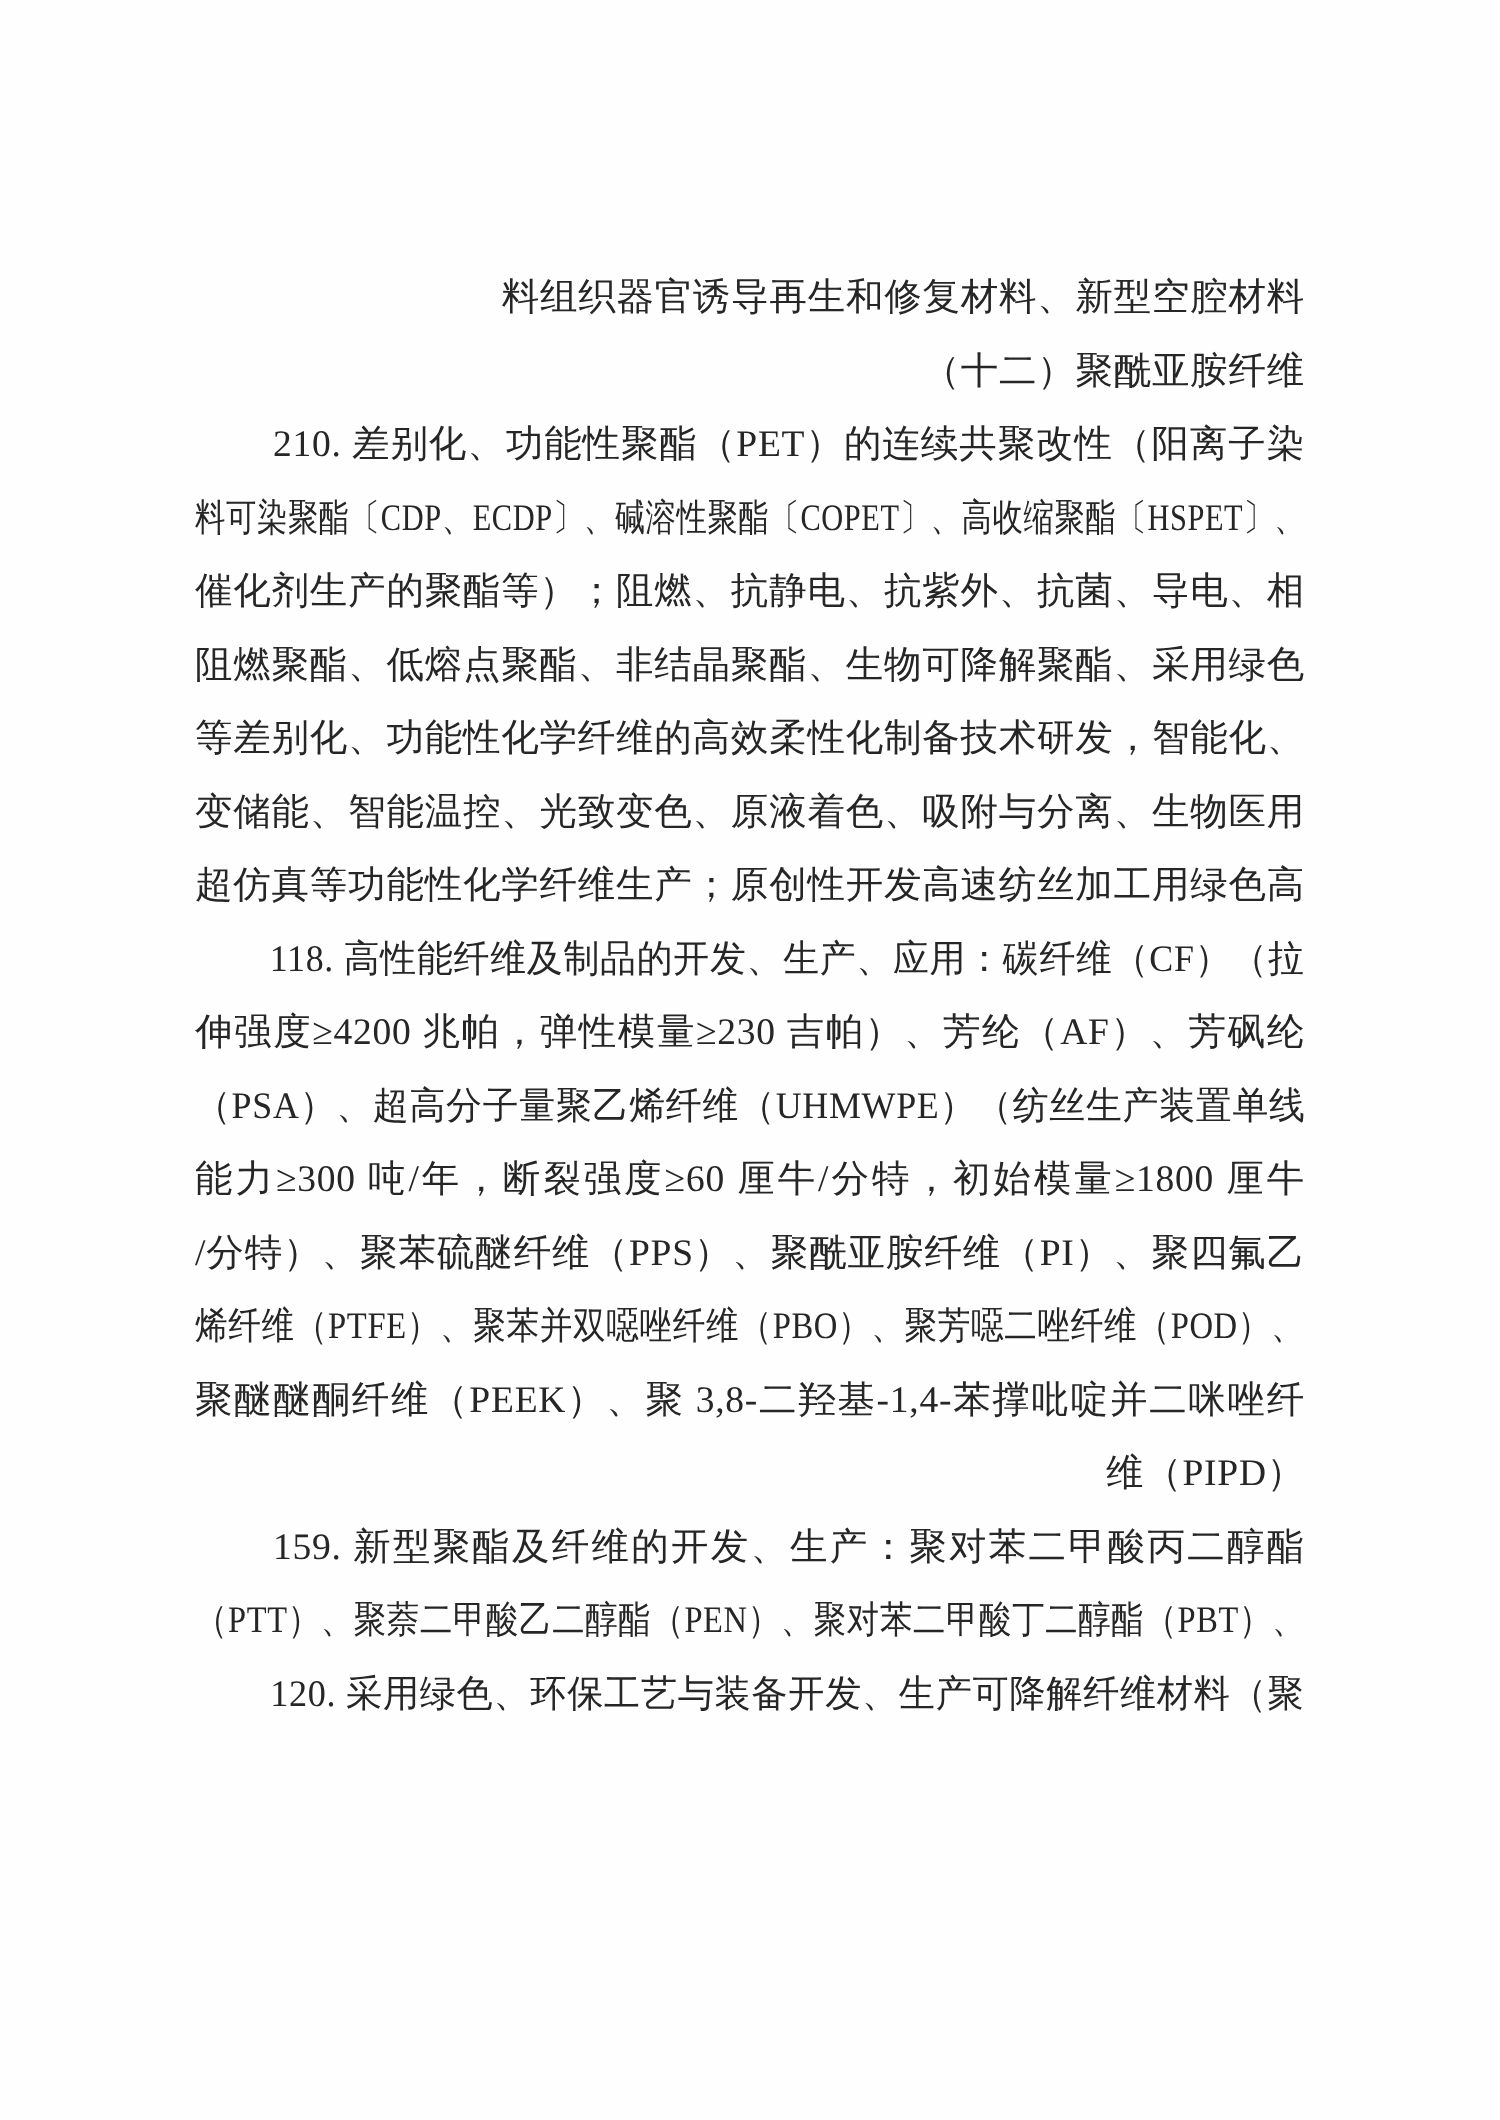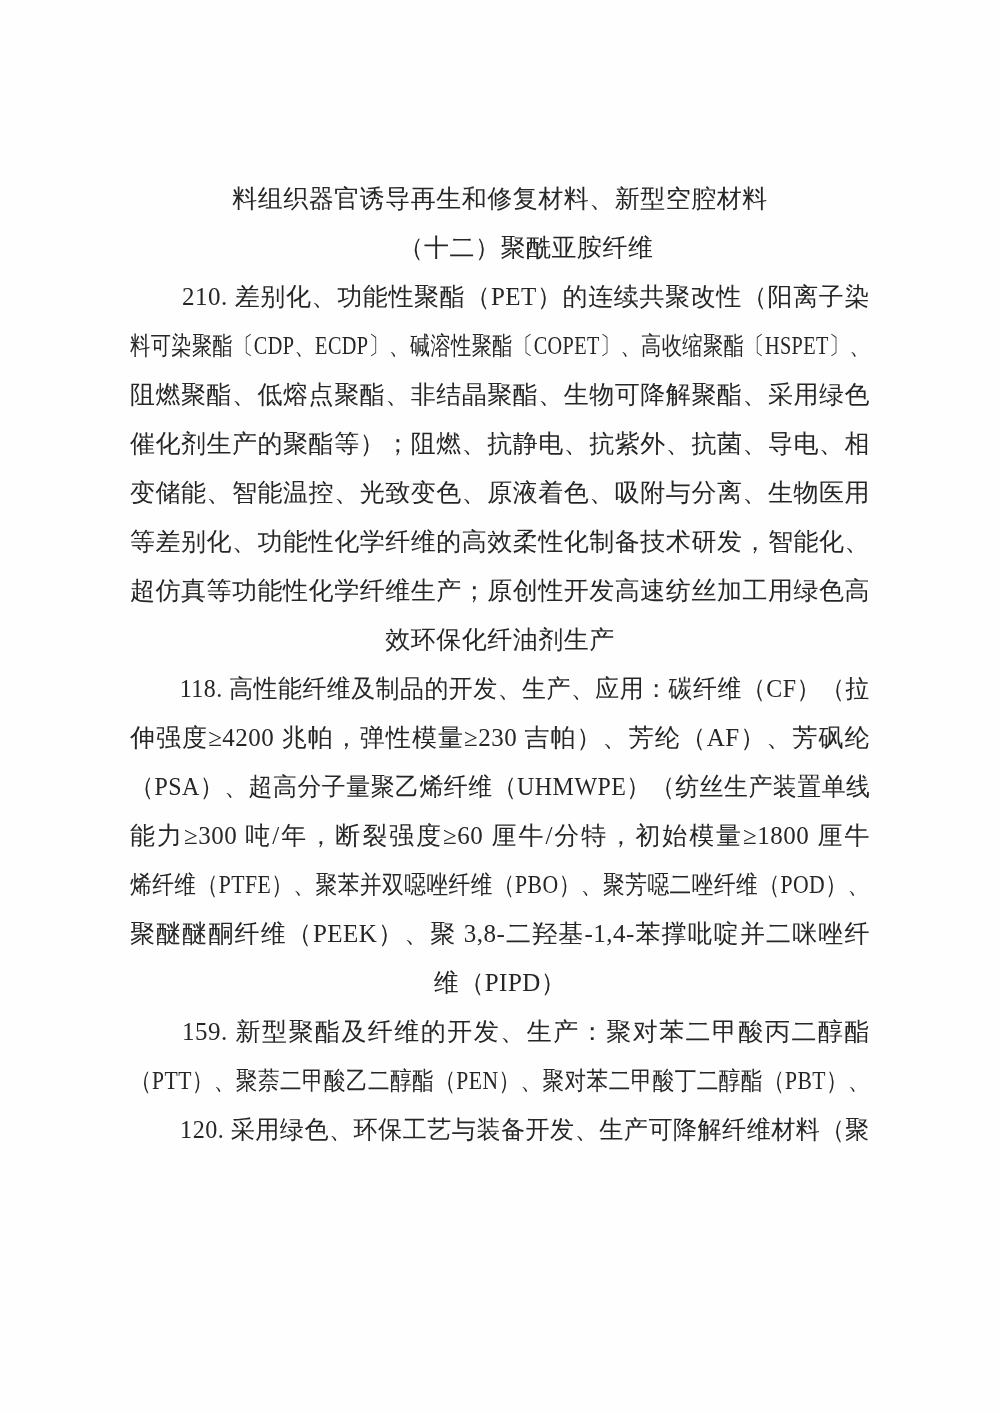--- a/index.html
+++ b/index.html
@@ -25,49 +25,49 @@
     top: 174px;
     width: 740px;
     font-size: 25px;
     line-height: 49px;
     color: #262626;
     letter-spacing: 0.5px;
   }
   .line {
     height: 49px;
     white-space: nowrap;
-    text-align: center;
+    text-align: right;
   }
   .line.jfy {
     text-align: justify;
     text-align-last: justify;
   }
   .line.indent {
     text-indent: 52px;
   }
 </style>
 </head>
 <body>
 
 <div class="page">
   <div class="text-block">
       <div class="line">料组织器官诱导再生和修复材料、新型空腔材料</div>
       <div class="line indent">（十二）聚酰亚胺纤维</div>
       <div class="line indent jfy">210. 差别化、功能性聚酯（PET）的连续共聚改性（阳离子染</div>
       <div class="line jfy" style="text-align-last: auto; transform-origin: left center; transform: scaleX(0.809628);">料可染聚酯〔CDP、ECDP〕、碱溶性聚酯〔COPET〕、高收缩聚酯〔HSPET〕、</div>
+      <div class="line jfy">催化剂生产的聚酯等）；阻燃、抗静电、抗紫外、抗菌、导电、相</div>
       <div class="line jfy">阻燃聚酯、低熔点聚酯、非结晶聚酯、生物可降解聚酯、采用绿色</div>
-      <div class="line jfy">催化剂生产的聚酯等）；阻燃、抗静电、抗紫外、抗菌、导电、相</div>
+      <div class="line jfy">等差别化、功能性化学纤维的高效柔性化制备技术研发，智能化、</div>
       <div class="line jfy">变储能、智能温控、光致变色、原液着色、吸附与分离、生物医用</div>
-      <div class="line jfy">等差别化、功能性化学纤维的高效柔性化制备技术研发，智能化、</div>
       <div class="line jfy">超仿真等功能性化学纤维生产；原创性开发高速纺丝加工用绿色高</div>
-      <div class="line">效环保化纤油剂生产</div>
       <div class="line indent jfy" style="text-align-last: auto; transform-origin: left center; transform: scaleX(0.957309);">118. 高性能纤维及制品的开发、生产、应用：碳纤维（CF）（拉</div>
       <div class="line jfy">伸强度≥4200 兆帕，弹性模量≥230 吉帕）、芳纶（AF）、芳砜纶</div>
       <div class="line jfy" style="text-align-last: auto; transform-origin: left center; transform: scaleX(0.957309);">（PSA）、超高分子量聚乙烯纤维（UHMWPE）（纺丝生产装置单线</div>
       <div class="line jfy">能力≥300 吨/年，断裂强度≥60 厘牛/分特，初始模量≥1800 厘牛</div>
+      <div class="line jfy">/分特）、聚苯硫醚纤维（PPS）、聚酰亚胺纤维（PI）、聚四氟乙</div>
       <div class="line jfy" style="text-align-last: auto; transform-origin: left center; transform: scaleX(0.869565);">烯纤维（PTFE）、聚苯并双噁唑纤维（PBO）、聚芳噁二唑纤维（POD）、</div>
       <div class="line jfy">聚醚醚酮纤维（PEEK）、聚 3,8-二羟基-1,4-苯撑吡啶并二咪唑纤</div>
       <div class="line">维（PIPD）</div>
       <div class="line indent jfy">159. 新型聚酯及纤维的开发、生产：聚对苯二甲酸丙二醇酯</div>
       <div class="line jfy" style="text-align-last: auto; transform-origin: left center; transform: scaleX(0.864486);">（PTT）、聚萘二甲酸乙二醇酯（PEN）、聚对苯二甲酸丁二醇酯（PBT）、</div>
       <div class="line indent jfy" style="text-align-last: auto; transform-origin: left center; transform: scaleX(0.963542);">120. 采用绿色、环保工艺与装备开发、生产可降解纤维材料（聚</div>
     </div>
 </div>
 
 </body></html>

